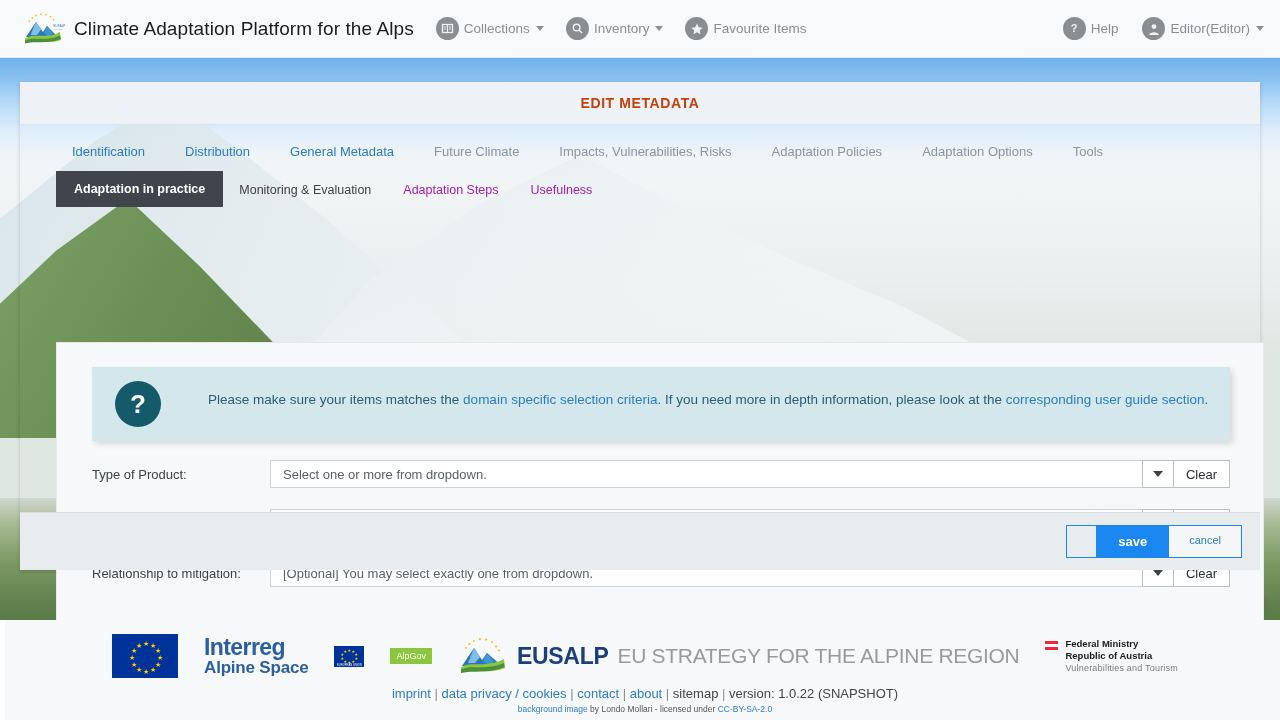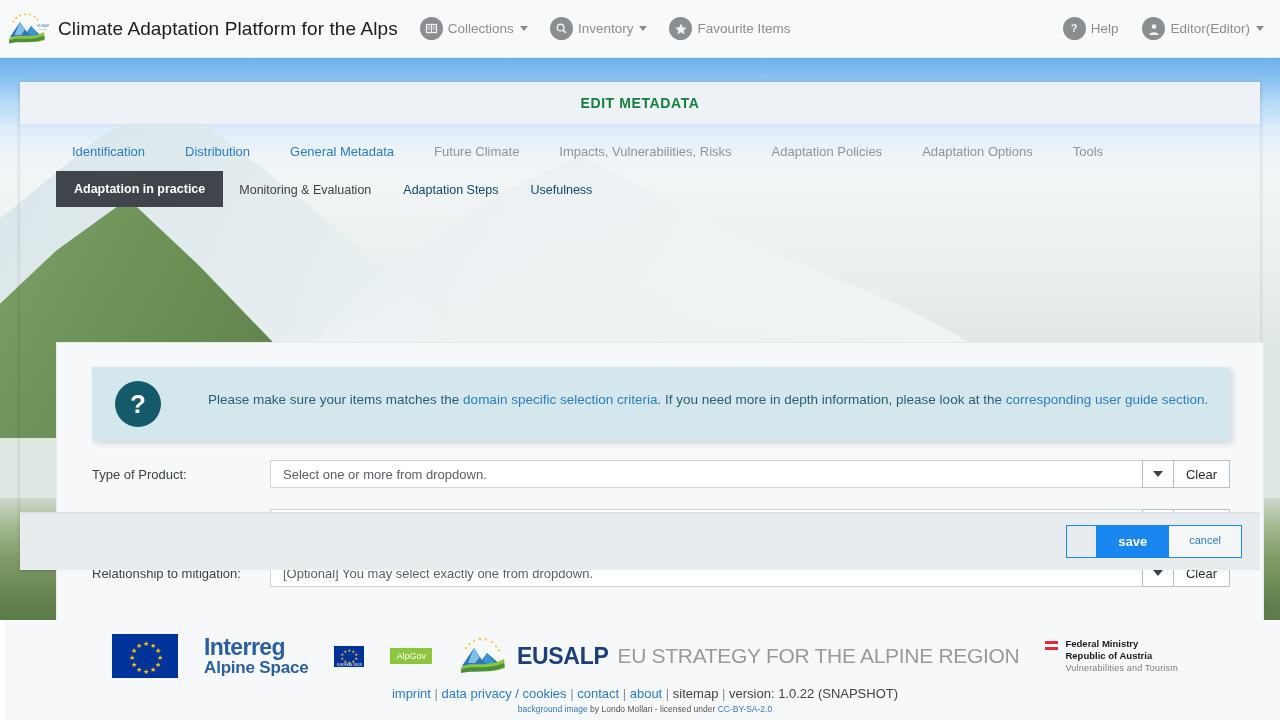--- a/index.html
+++ b/index.html
@@ -73,21 +73,21 @@
   }
 
   
   #topbar {
     position: absolute; left: 0; top: 0; width: 1280px; height: 58px;
     background: #f7f9fb;
     border-bottom: 1px solid #e3e7ea;
     display: flex; align-items: center;
     z-index: 20;
   }
-  .brand { display: flex; align-items: center; padding-left: 6px; }
+  .brand { display: flex; align-items: center; padding-left: 22px; }
   .brand-logo { width: 44px; height: 32px; position: relative; flex: 0 0 auto; }
   .brand-title {
     font-size: 19px; color: #1c1c1c; margin-left: 8px;
     white-space: nowrap; letter-spacing: .1px;
   }
   .topnav { display: flex; align-items: center; margin-left: 22px; gap: 22px; }
   .topnav-item {
     display: flex; align-items: center; gap: 5px;
     color: #8b8e91; font-size: 13.5px; cursor: pointer; white-space: nowrap;
   }
@@ -109,35 +109,35 @@
     position: absolute; left: 20px; top: 82px; width: 1240px; height: 488px;
     background: rgba(255,255,255,0);
     box-shadow: 0 1px 4px rgba(0,0,0,.18);
     z-index: 10;
   }
   #panel-head {
     height: 43px; background: #eef1f5; border-bottom: 1px solid #dde2e7;
     display: flex; align-items: center; justify-content: center;
   }
   #panel-head .t {
-    font-size: 14px; font-weight: bold; color: #15803d; letter-spacing: .6px; text-align: right;
+    font-size: 14px; font-weight: bold; color: #c2410c; letter-spacing: .6px; text-align: right;
   }
   #panel-body { position: relative; height: 445px; }
 
   
   #tabs-row1 {
     display: flex; align-items: center; padding: 13px 0 0 32px; gap: 0;
   }
   #tabs-row1 .tab {
     padding: 6px 20px; font-size: 13px; color: #2c7dc0; cursor: pointer; white-space: nowrap;
   }
   #tabs-row1 .tab.muted { color: #8d949b; }
   #tabs-row2 { display: flex; align-items: flex-end; padding: 6px 0 0 36px; }
   #tabs-row2 .tab {
-    padding: 10px 16px; font-size: 12.5px; color: #0c4a6e; cursor: pointer; white-space: nowrap;
+    padding: 10px 16px; font-size: 12.5px; color: #a21caf; cursor: pointer; white-space: nowrap;
   }
   #tabs-row2 .tab.muted { color: #404040; }
   #tabs-row2 .tab.active {
     background: #3f454b; color: #ffffff; font-weight: bold; padding: 11px 18px;
   }
 
   
   #form-card {
     position: absolute; left: 36px; top: 217px; width: 1208px; height: 280px;
     background: #f7f8f9; border: 1px solid #e6e8ea;

